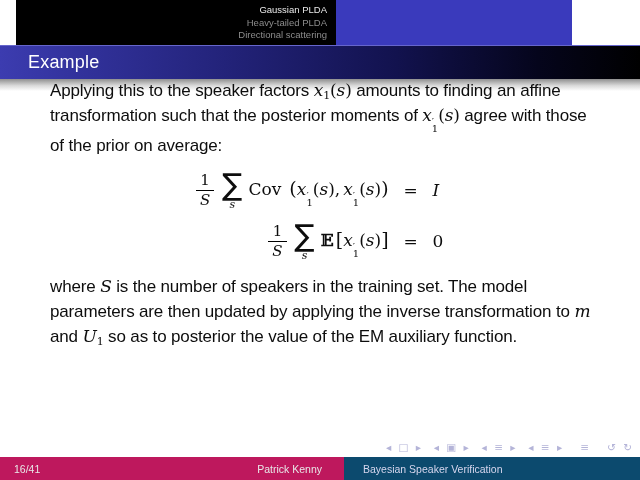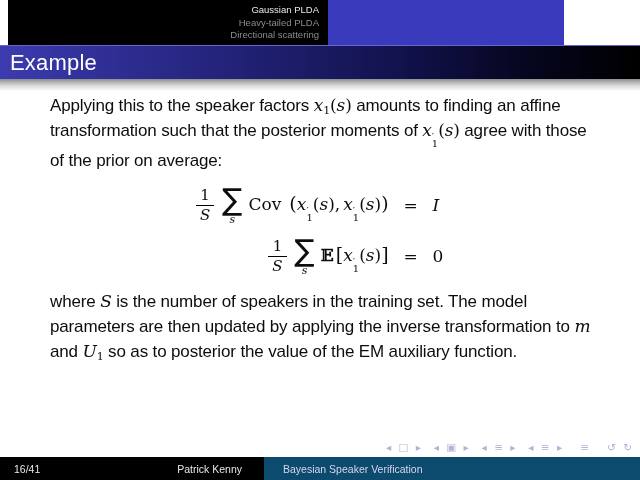--- a/index.html
+++ b/index.html
@@ -2,43 +2,43 @@
 <html><head>
 <meta charset="utf-8">
 <style>
   * { margin:0; padding:0; box-sizing:border-box; }
   html,body { background:#555; }
   .slide {
     position:relative; width:640px; height:480px; background:#ffffff;
     font-family:"Liberation Sans", sans-serif; overflow:hidden;
   }
   
-  .headline { position:absolute; top:0; left:8px; width:556px; height:45px; display:flex; }
+  .headline { position:absolute; top:0; left:16px; width:556px; height:45px; display:flex; }
   .head-left {
     width:320px; height:45px; background:#000000; text-align:right;
     padding:4px 9px 0 0;
   }
   .sec { font-size:9.5px; line-height:12.5px; color:#8c8c8c; cursor:pointer; }
   .sec.active { color:#e8e8e8; }
   .head-right { flex:1; height:45px; background:#3a3abc; }
   
   .frametitle {
     position:absolute; top:45px; left:0; width:640px; height:34px;
     background:linear-gradient(to right,#3c3cb0 0%, #32329c 12%, #23237a 35%, #12124e 62%, #05051c 84%, #000000 100%);
     border-top:1px solid #6666cc;
     display:flex; align-items:center;
   }
-  .frametitle span { color:#ffffff; font-size:22px; padding-left:10px; letter-spacing:0.2px; }
+  .frametitle span { color:#ffffff; font-size:18px; padding-left:28px; letter-spacing:0.2px; }
   .title-shadow {
     position:absolute; top:79px; left:0; width:640px; height:12px;
     background:linear-gradient(to bottom,#8f8f8f 0%, #d9d9d9 55%, #ffffff 100%);
   }
   
   .body {
-    position:absolute; top:93px; left:50px; width:548px;
+    position:absolute; top:78px; left:50px; width:548px;
     font-size:17px; line-height:25px; color:#0d0d0d; letter-spacing:-0.15px;
   }
   .para { margin:0; }
   .p3 { margin-top:6px; }
   
   .mvar { font-family:"DejaVu Serif", serif; font-style:italic; }
   .mup  { font-family:"DejaVu Serif", serif; font-style:normal; }
   .msub {
     font-family:"DejaVu Serif", serif; font-style:normal; font-size:11px;
     vertical-align:-3px; line-height:0;
@@ -78,21 +78,21 @@
   .mcomma { margin-right:3px; }
   
   .navsym {
     position:absolute; right:6px; bottom:27px; color:#b4b4d8;
     font-family:"DejaVu Sans", sans-serif; font-size:10.5px;
     letter-spacing:2px; white-space:pre; cursor:pointer;
   }
   
   .footline { position:absolute; bottom:0; left:0; width:640px; height:23px; display:flex; font-size:10.5px; }
   .foot-left {
-    width:264px; background:#000000; color:#e8e8e8;
+    width:344px; background:#be185d; color:#e8e8e8;
     display:flex; justify-content:space-between; align-items:center;
     padding:0 22px 0 14px;
   }
   .foot-right {
     flex:1; background:#0c4a6e; color:#d6d6ee;
     display:flex; align-items:center; padding-left:19px;
   }
 </style>
 </head>
 <body>

